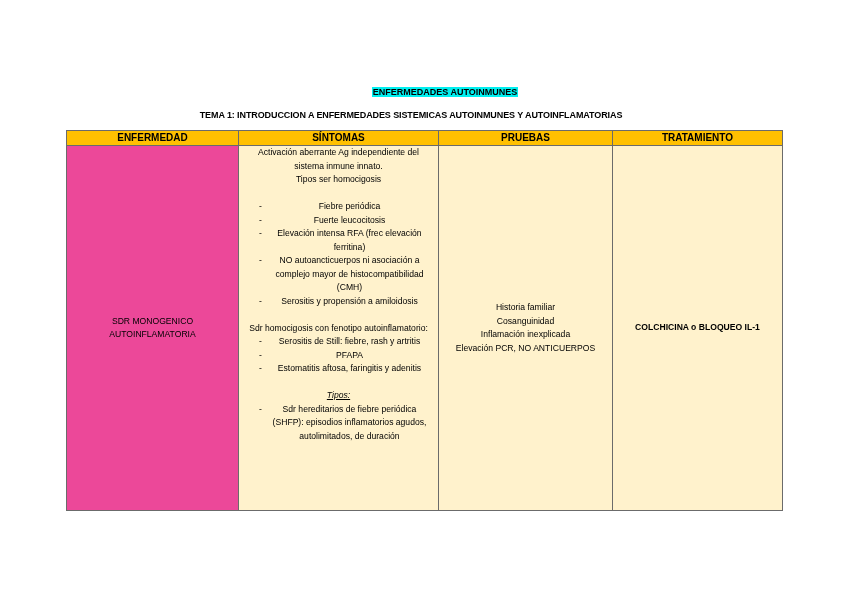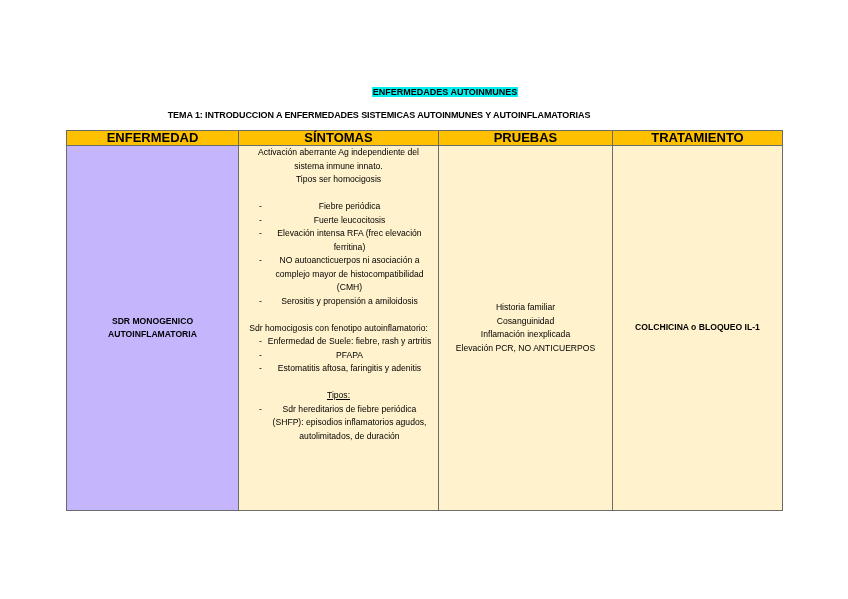--- a/index.html
+++ b/index.html
@@ -8,39 +8,39 @@
       font-family: "Liberation Sans", "DejaVu Sans", sans-serif;
       color: #000;
     }
     .doc-title {
       position: absolute; top: 86px; left: 0; width: 804px; text-align: center;
       font-size: 9px; font-weight: bold; line-height: 12px; margin-left: 43px;
     }
     .doc-title span { background: #00f0f0; padding: 0 1px; }
     .doc-subtitle {
       position: absolute; top: 109px; left: 0; width: 758px; text-align: center;
-      font-size: 9px; font-weight: bold; line-height: 12px; letter-spacing: -0.1px;
+      font-size: 9px; font-weight: bold; line-height: 12px; letter-spacing: -0.1px; padding-left: 32px;
     }
     table.main {
       position: absolute; top: 130px; left: 66px;
       width: 716px; border-collapse: collapse; table-layout: fixed;
       font-size: 8.6px; line-height: 13.5px;
     }
     table.main th, table.main td {
       border: 1px solid #6b6b6b; padding: 0 6px; text-align: center;
     }
     table.main th {
-      background: #ffc000; height: 14px; font-weight: bold; font-size: 13px; line-height: 14px;
+      background: #ffc000; height: 14px; font-weight: bold; font-size: 10px; line-height: 14px;
     }
-    td.disease { background: #c4b5fd; font-weight: bold; vertical-align: middle; }
+    td.disease { background: #ec4899; font-weight: normal; vertical-align: middle; }
     td.light { background: #fff2cc; vertical-align: middle; }
     td.symptoms { background: #fff2cc; vertical-align: top; padding: 1px 10px 0 10px; margin-top: 15px; }
     .line { display: block; }
     .b { font-weight: normal; }
-    .u { text-decoration: underline; }
+    .u { text-decoration: underline; font-style: italic; }
     .item { display: block; position: relative; padding-left: 22px; }
     .dash { position: absolute; left: 14px; top: 0; }
     .gap { display: block; height: 13.5px; }
     .treat { font-weight: bold; }
   </style>
 </head>
 <body>
 
 <div class="doc-title">
   <span>ENFERMEDADES AUTOINMUNES</span>
@@ -74,21 +74,21 @@
         <span class="line">Activación aberrante Ag independiente del sistema inmune innato.</span>
         <span class="line"><span>Tipos ser </span><span class="b">homocigosis</span></span>
         <span class="gap"></span>
         <span class="item"><span class="dash">-</span><span class="b">Fiebre periódica</span></span>
         <span class="item"><span class="dash">-</span><span>Fuerte </span><span class="b">leucocitosis</span></span>
         <span class="item"><span class="dash">-</span><span>Elevación intensa </span><span class="b">RFA</span><span> (frec elevación ferritina)</span></span>
         <span class="item"><span class="dash">-</span><span class="b">NO autoancticuerpos</span><span> ni asociación a complejo mayor de histocompatibilidad (</span><span class="b">CMH</span><span>)</span></span>
         <span class="item"><span class="dash">-</span><span class="b">Serositis y propensión a amiloidosis</span></span>
         <span class="gap"></span>
         <span class="line">Sdr homocigosis con fenotipo autoinflamatorio:</span>
-        <span class="item"><span class="dash">-</span><span class="b">Enfermedad de Suele</span><span>: fiebre, rash y artritis</span></span>
+        <span class="item"><span class="dash">-</span><span class="b">Serositis de Still</span><span>: fiebre, rash y artritis</span></span>
         <span class="item"><span class="dash">-</span><span class="b">PFAPA</span></span>
         <span class="item"><span class="dash">-</span><span class="b">Estomatitis aftosa, faringitis y adenitis</span></span>
         <span class="gap"></span>
         <span class="line u">Tipos:</span>
         <span class="item"><span class="dash">-</span><span class="b">Sdr hereditarios de fiebre periódica (SHFP)</span><span>: episodios inflamatorios agudos, autolimitados, de duración</span></span>
       </td>
       <td class="light">
         <span class="line">Historia familiar</span>
         <span class="line">Cosanguinidad</span>
         <span class="line">Inflamación inexplicada</span>

